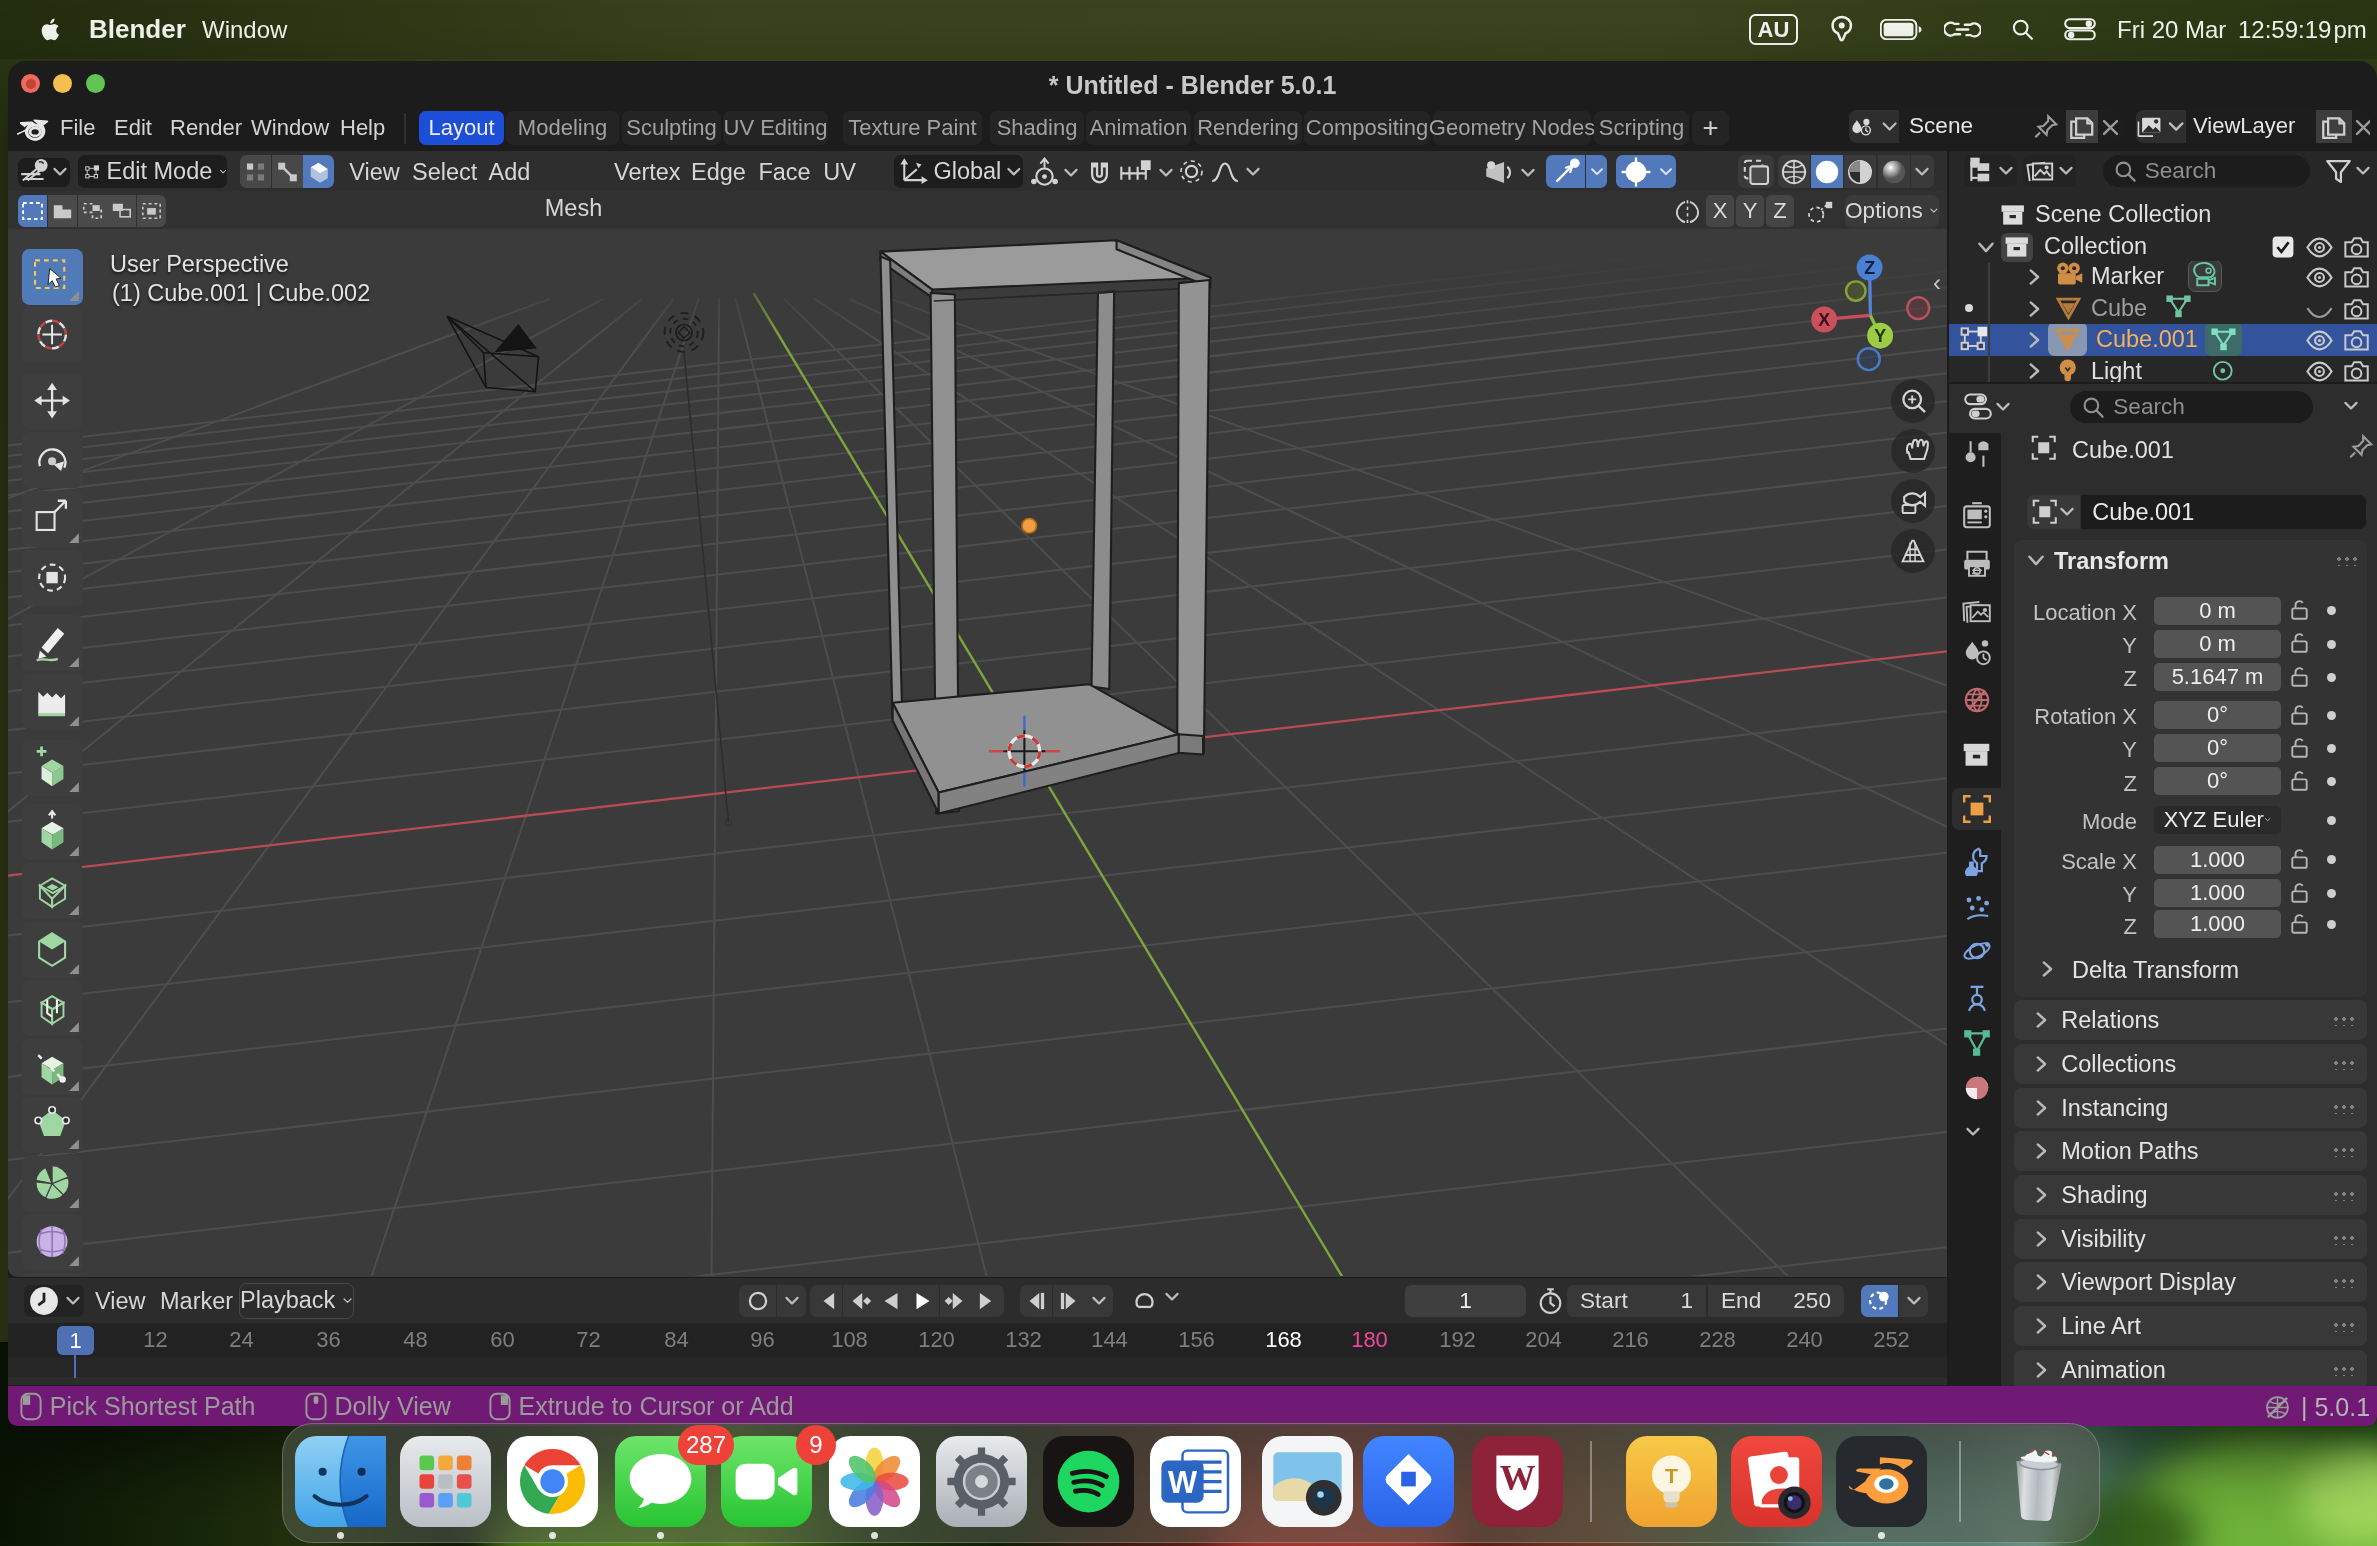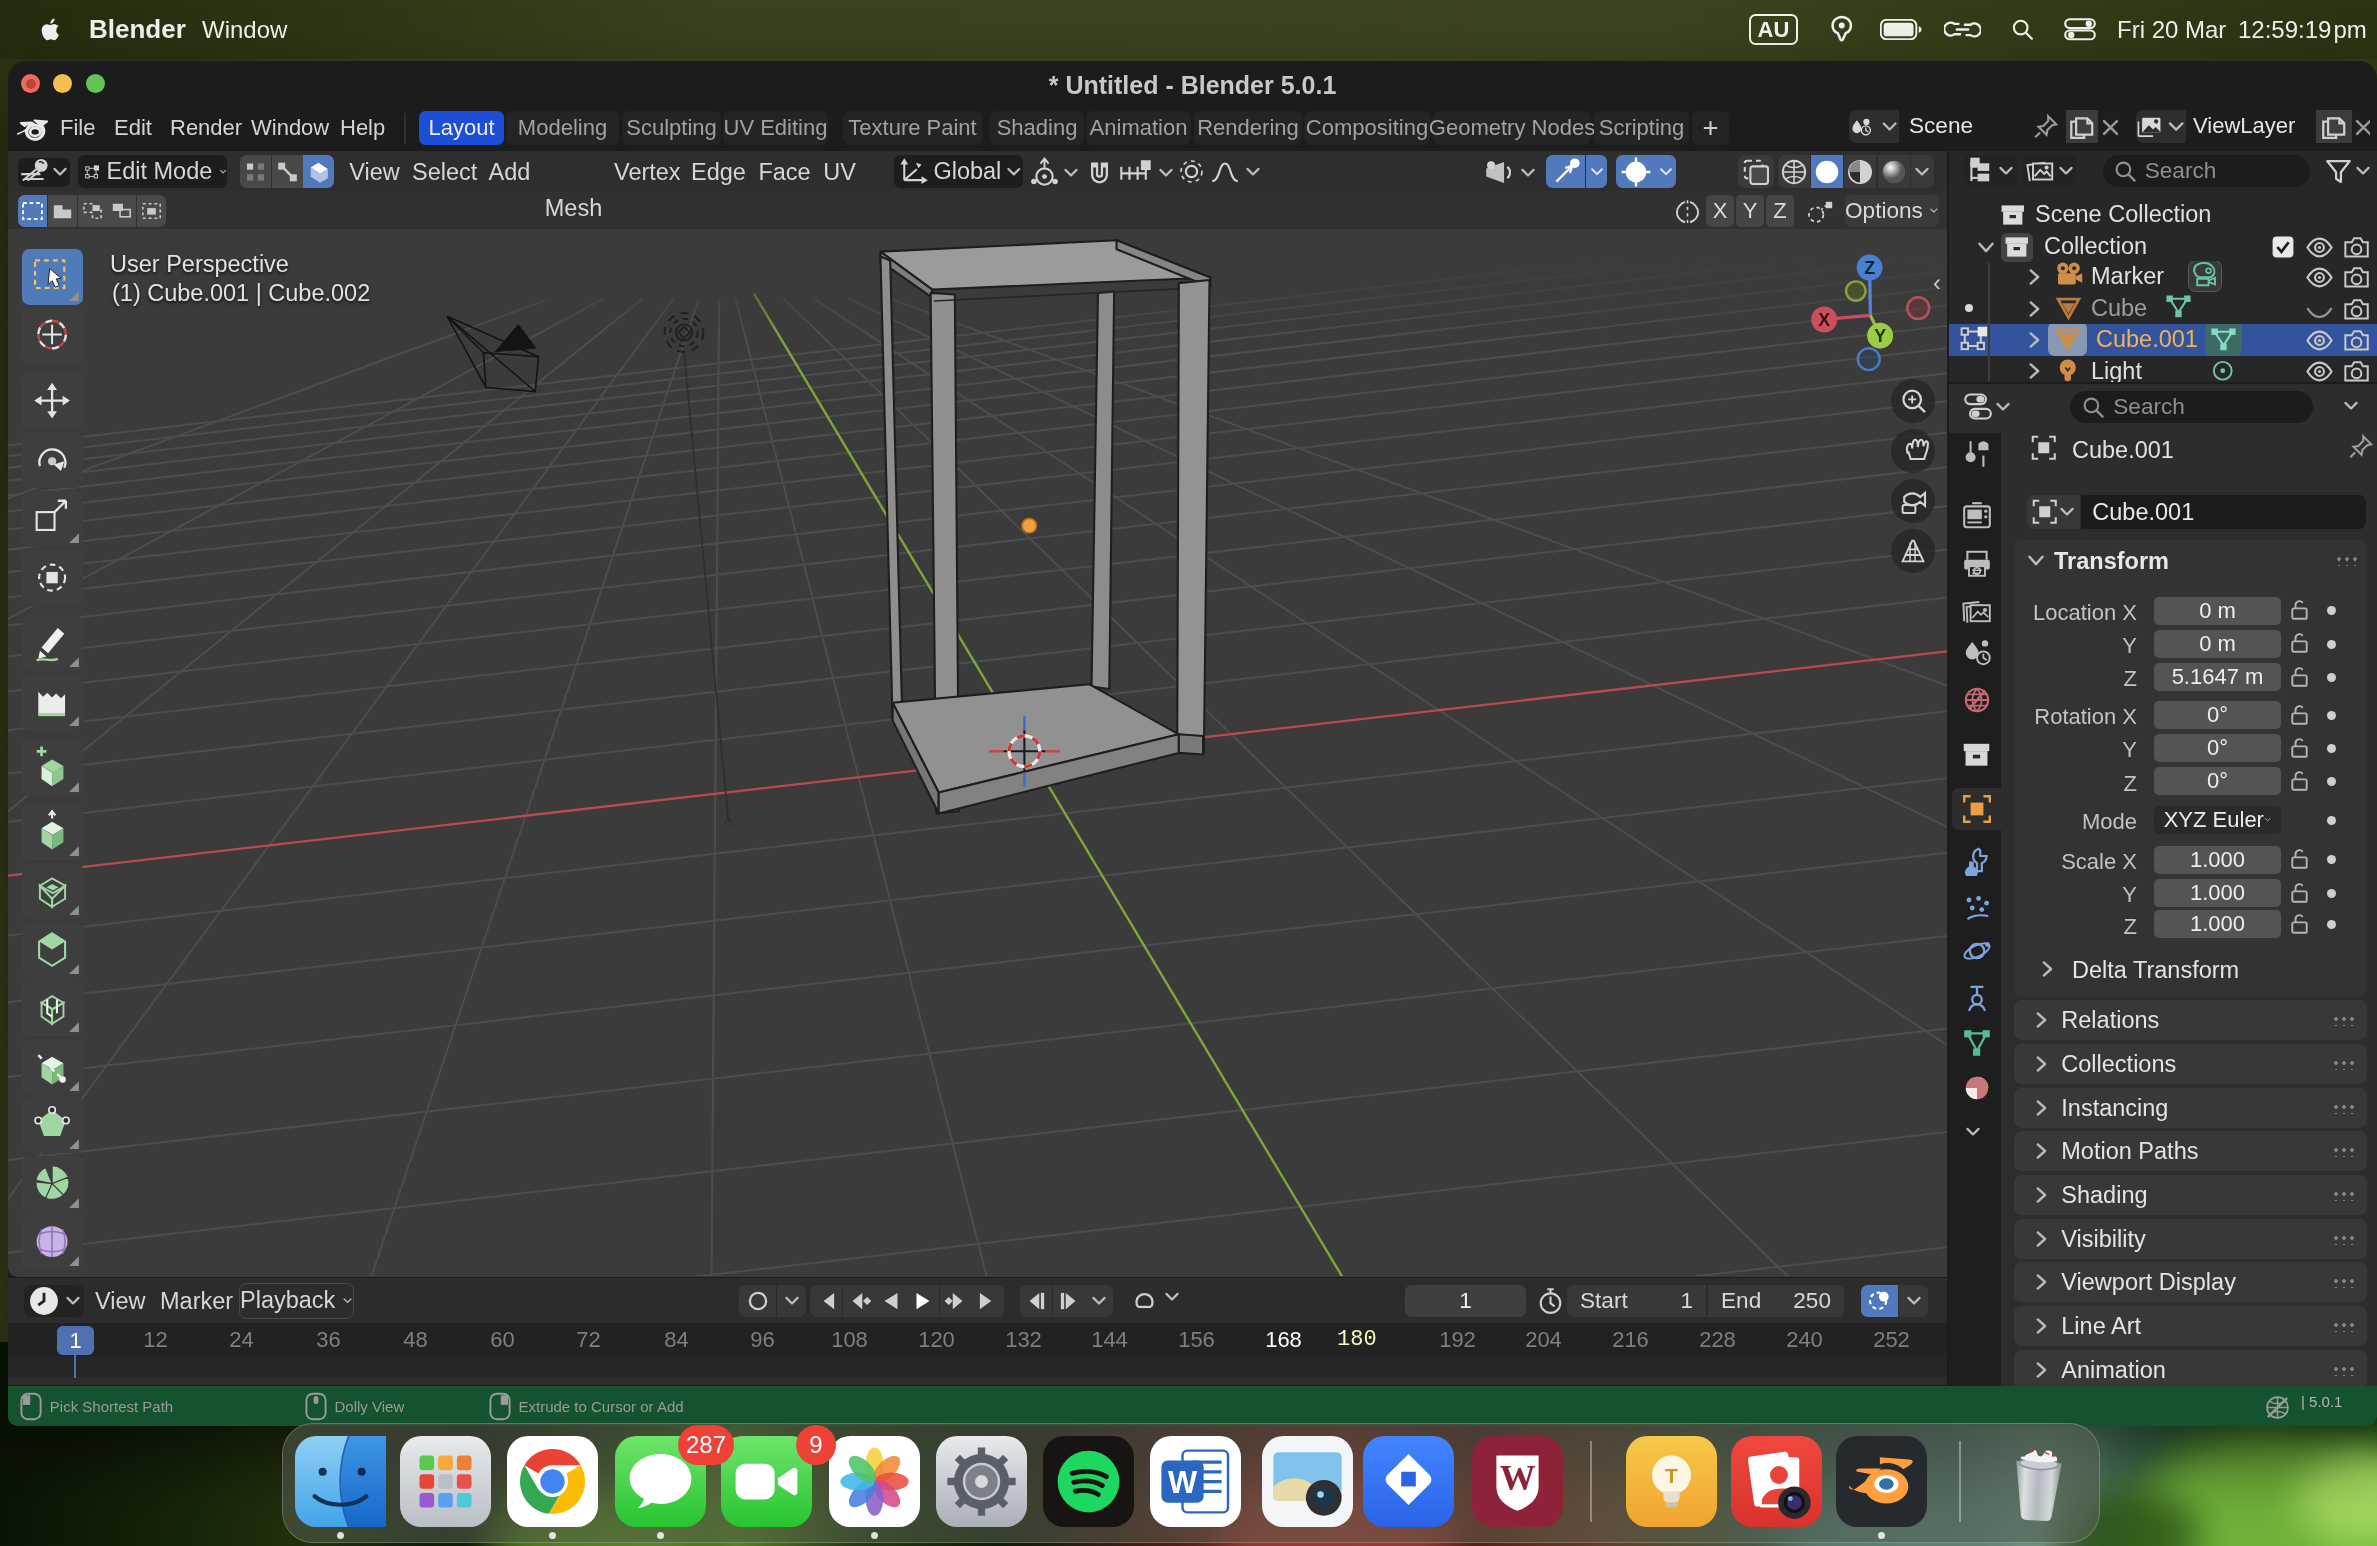--- a/index.html
+++ b/index.html
@@ -26,21 +26,21 @@
 .wtab { position:absolute; top:4.9px; height:34px; border-radius:6.5px; background:#242424; color:#a2a2a2;
   font-size:22px; display:flex; align-items:center; justify-content:center; white-space:nowrap; }
 .wtab.act { background:#1d4ed8; color:#ececec; }
 
 #vp { position:absolute; left:0px; top:90px; width:1939px; height:1126px; background:#3b3b3b; overflow:hidden; border-radius:0 0 0 9.7px;}
 #vphead { position:absolute; left:0; top:0; width:100%; height:40px; background:#2e2e2e; }
 #vptool { position:absolute; left:0; top:40px; width:100%; height:38px; background:rgba(49,49,49,.92); }
 #outliner { position:absolute; left:1941px; top:90px; width:429px; height:231px; background:#272727; border-radius:0 0 0 0; }
 #props { position:absolute; left:1941px; top:323px; width:429px; height:1003px; background:#2d2d2d; }
 #timeline { position:absolute; left:0px; top:1217px; width:1939px; height:107px; background:#2c2c2c; }
-#statusbar { position:absolute; left:0; top:1325px; width:100%; height:40px; background:#14532d; border-radius:0 0 9.7px 9.7px; color:#9b9b9b; font-size:15px; }
+#statusbar { position:absolute; left:0; top:1325px; width:100%; height:40px; background:#701a75; border-radius:0 0 9.7px 9.7px; color:#9b9b9b; font-size:25px; }
 .hdrtxt { color:#d6d6d6; font-size:23.5px; white-space:nowrap; }
 .widget { background:#1d1d1d; border-radius:6.5px; }
 svg { display:block; }
 .ol-row { position:absolute; left:0; width:100%; height:32px; display:flex; align-items:center; color:#cfcfcf; font-size:23.5px; }
 .panelhdr { position:absolute; left:11.3px; width:406px; height:40px; background:#383838; border-radius:7.3px;
   color:#e4e4e4; font-size:23.5px; display:flex; align-items:center; }
 .grip { position:absolute; right:11.3px; top:14.6px; width:24px; height:11.3px; opacity:.45;
   background-image: radial-gradient(circle, #dcdcdc 1.9px, transparent 2.1px); background-size:8px 8px; }
 .fld { position:absolute; background:#545454; border-radius:4.9px; color:#eeeeee; font-size:22px;
   display:flex; align-items:center; justify-content:center; white-space:nowrap; }
@@ -1382,21 +1382,21 @@
       <div class="abs" style="left:462px;top:49px;width:65px;text-align:center;color:#7f7f7f;font-size:22px;">60</div>
       <div class="abs" style="left:548px;top:49px;width:65px;text-align:center;color:#7f7f7f;font-size:22px;">72</div>
       <div class="abs" style="left:636px;top:49px;width:65px;text-align:center;color:#7f7f7f;font-size:22px;">84</div>
       <div class="abs" style="left:722px;top:49px;width:65px;text-align:center;color:#7f7f7f;font-size:22px;">96</div>
       <div class="abs" style="left:809px;top:49px;width:65px;text-align:center;color:#7f7f7f;font-size:22px;">108</div>
       <div class="abs" style="left:896px;top:49px;width:65px;text-align:center;color:#7f7f7f;font-size:22px;">120</div>
       <div class="abs" style="left:983px;top:49px;width:65px;text-align:center;color:#7f7f7f;font-size:22px;">132</div>
       <div class="abs" style="left:1069px;top:49px;width:65px;text-align:center;color:#7f7f7f;font-size:22px;">144</div>
       <div class="abs" style="left:1156px;top:49px;width:65px;text-align:center;color:#7f7f7f;font-size:22px;">156</div>
       <div class="abs" style="left:1243px;top:49px;width:65px;text-align:center;color:#ffffff;font-size:22px;">168</div>
-      <div class="abs" style="left:1329px;top:49px;width:65px;color:#fef9c3;font-size:22px;font-family:Liberation Mono, monospace;">180</div>
+      <div class="abs" style="left:1329px;top:49px;width:65px;text-align:center;color:#ec4899;font-size:22px;">180</div>
       <div class="abs" style="left:1417px;top:49px;width:65px;text-align:center;color:#7f7f7f;font-size:22px;">192</div>
       <div class="abs" style="left:1503px;top:49px;width:65px;text-align:center;color:#7f7f7f;font-size:22px;">204</div>
       <div class="abs" style="left:1590px;top:49px;width:65px;text-align:center;color:#7f7f7f;font-size:22px;">216</div>
       <div class="abs" style="left:1677px;top:49px;width:65px;text-align:center;color:#7f7f7f;font-size:22px;">228</div>
       <div class="abs" style="left:1764px;top:49px;width:65px;text-align:center;color:#7f7f7f;font-size:22px;">240</div>
       <div class="abs" style="left:1851px;top:49px;width:65px;text-align:center;color:#7f7f7f;font-size:22px;">252</div>
       <div class="abs" style="left:49px;top:48px;width:37px;height:29px;background:#4f71b3;border-radius:5.7px;color:#fff;font-size:22px;display:flex;align-items:center;justify-content:center;">1</div>
       <div class="abs" style="left:66px;top:77px;width:2.4px;height:22.6px;background:#4f71b3;"></div>
     </div>
     <div id="statusbar">

